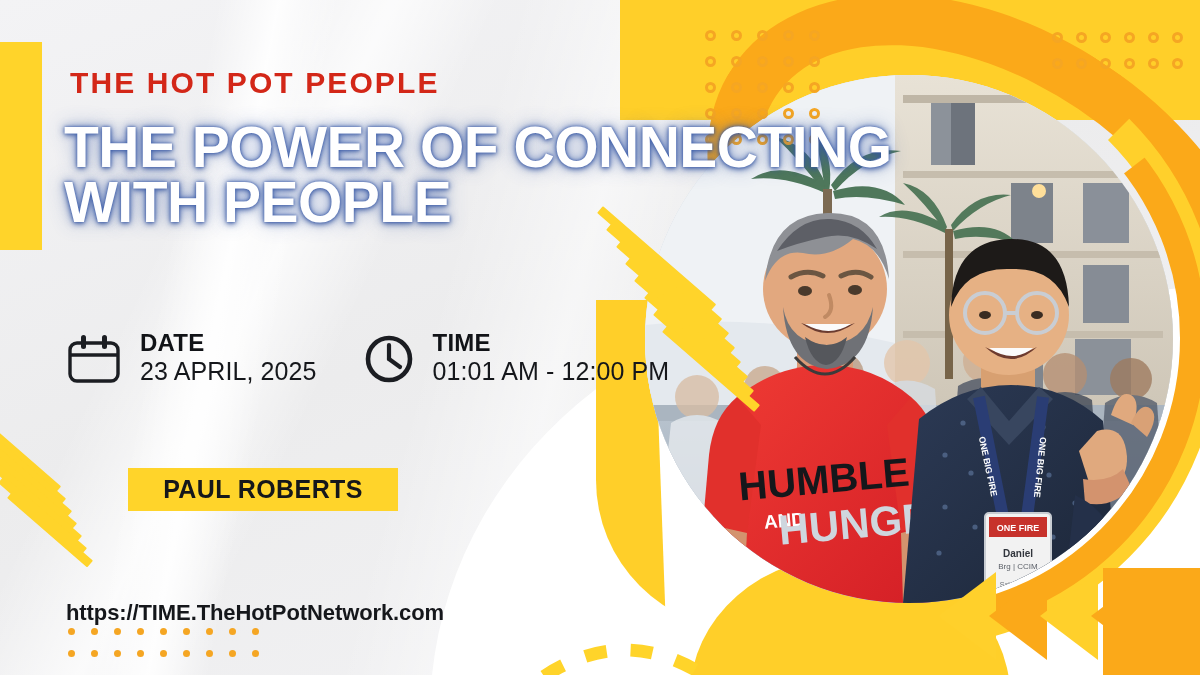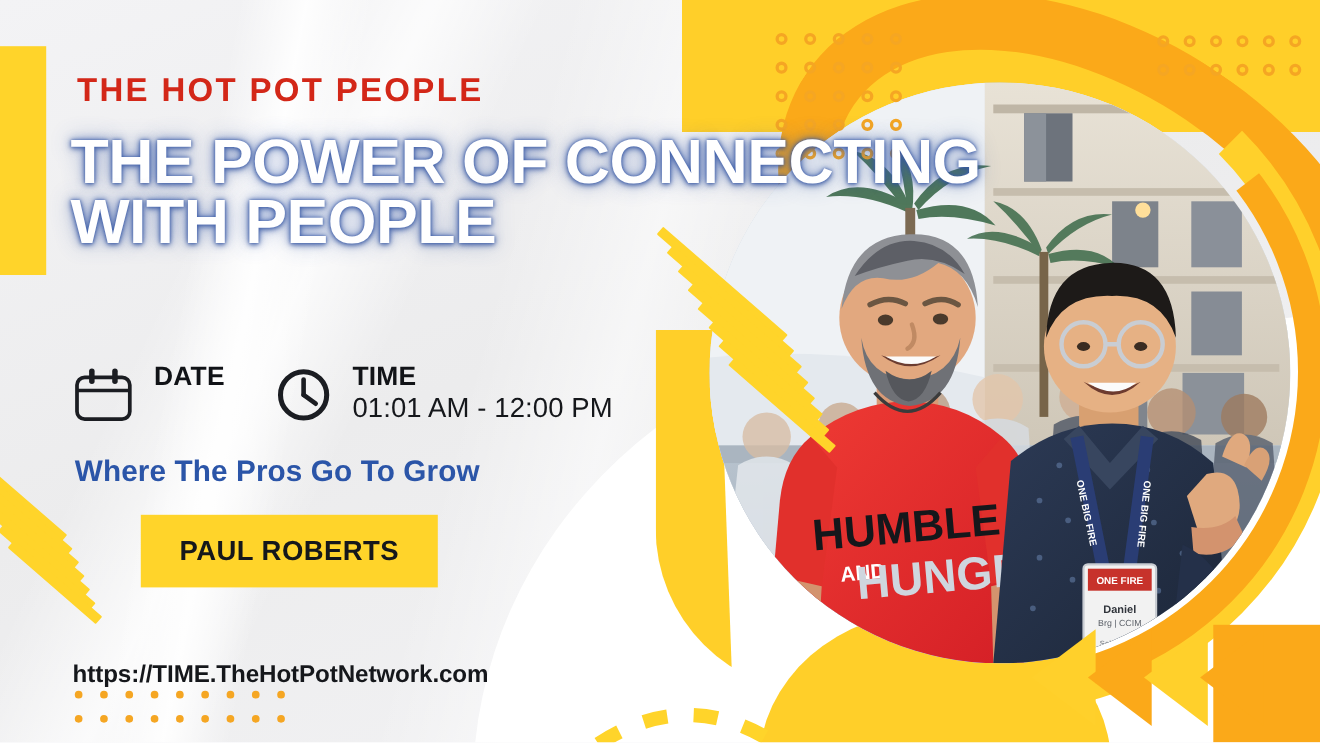--- a/index.html
+++ b/index.html
@@ -197,21 +197,21 @@
   }
 
   .tagline{
     position:absolute; left:68px; top:413px;
     font-size:27px; font-weight:bold;
     color:#2b55a8; letter-spacing:.1px;
   }
 
   .name-badge{
     position:absolute; left:128px; top:468px;
-    width:270px; height:66px;
+    width:270px; height:43px;
     background:#ffd42a;
     display:flex; align-items:center; justify-content:center;
   }
   .name-badge span{
     font-size:25px; font-weight:bold; color:#15171b; letter-spacing:.4px;
   }
 
   .url{
     position:absolute; left:66px; top:600px;
     font-size:22px; font-weight:bold; color:#15171b;
@@ -519,39 +519,39 @@
       <span class="meta-icon">
         <svg width="56" height="52" viewBox="0 0 56 52">
           <rect x="4" y="10" width="48" height="38" rx="7" ry="7" fill="none" stroke="#1b1d22" stroke-width="3.4"></rect>
           <line x1="4" y1="22" x2="52" y2="22" stroke="#1b1d22" stroke-width="3.4"></line>
           <rect x="15" y="2" width="5" height="14" rx="2.5" fill="#1b1d22"></rect>
           <rect x="36" y="2" width="5" height="14" rx="2.5" fill="#1b1d22"></rect>
         </svg>
       </span>
       <span>
         <span class="meta-label">DATE</span>
+        <span class="meta-value" style="display:block;">23 APRIL, 2025</span>
       </span>
     </div>
 
     <div class="meta-item">
       <span class="meta-icon">
         <svg width="52" height="52" viewBox="0 0 52 52">
           <circle cx="26" cy="26" r="21" fill="none" stroke="#1b1d22" stroke-width="4.6"></circle>
           <line x1="26" y1="26" x2="26" y2="12" stroke="#1b1d22" stroke-width="4.2" stroke-linecap="round"></line>
           <line x1="26" y1="26" x2="37" y2="34" stroke="#1b1d22" stroke-width="4.2" stroke-linecap="round"></line>
         </svg>
       </span>
       <span>
         <span class="meta-label">TIME</span>
         <span class="meta-value" style="display:block;">01:01 AM - 12:00 PM</span>
       </span>
     </div>
   </div>
 
-  <div class="tagline">Where The Pros Go To Grow</div>
 
   <div class="name-badge">
     <span>PAUL ROBERTS</span>
   </div>
 
   <div class="url">https://TIME.TheHotPotNetwork.com</div>
 
 </div>
 
 </body></html>

